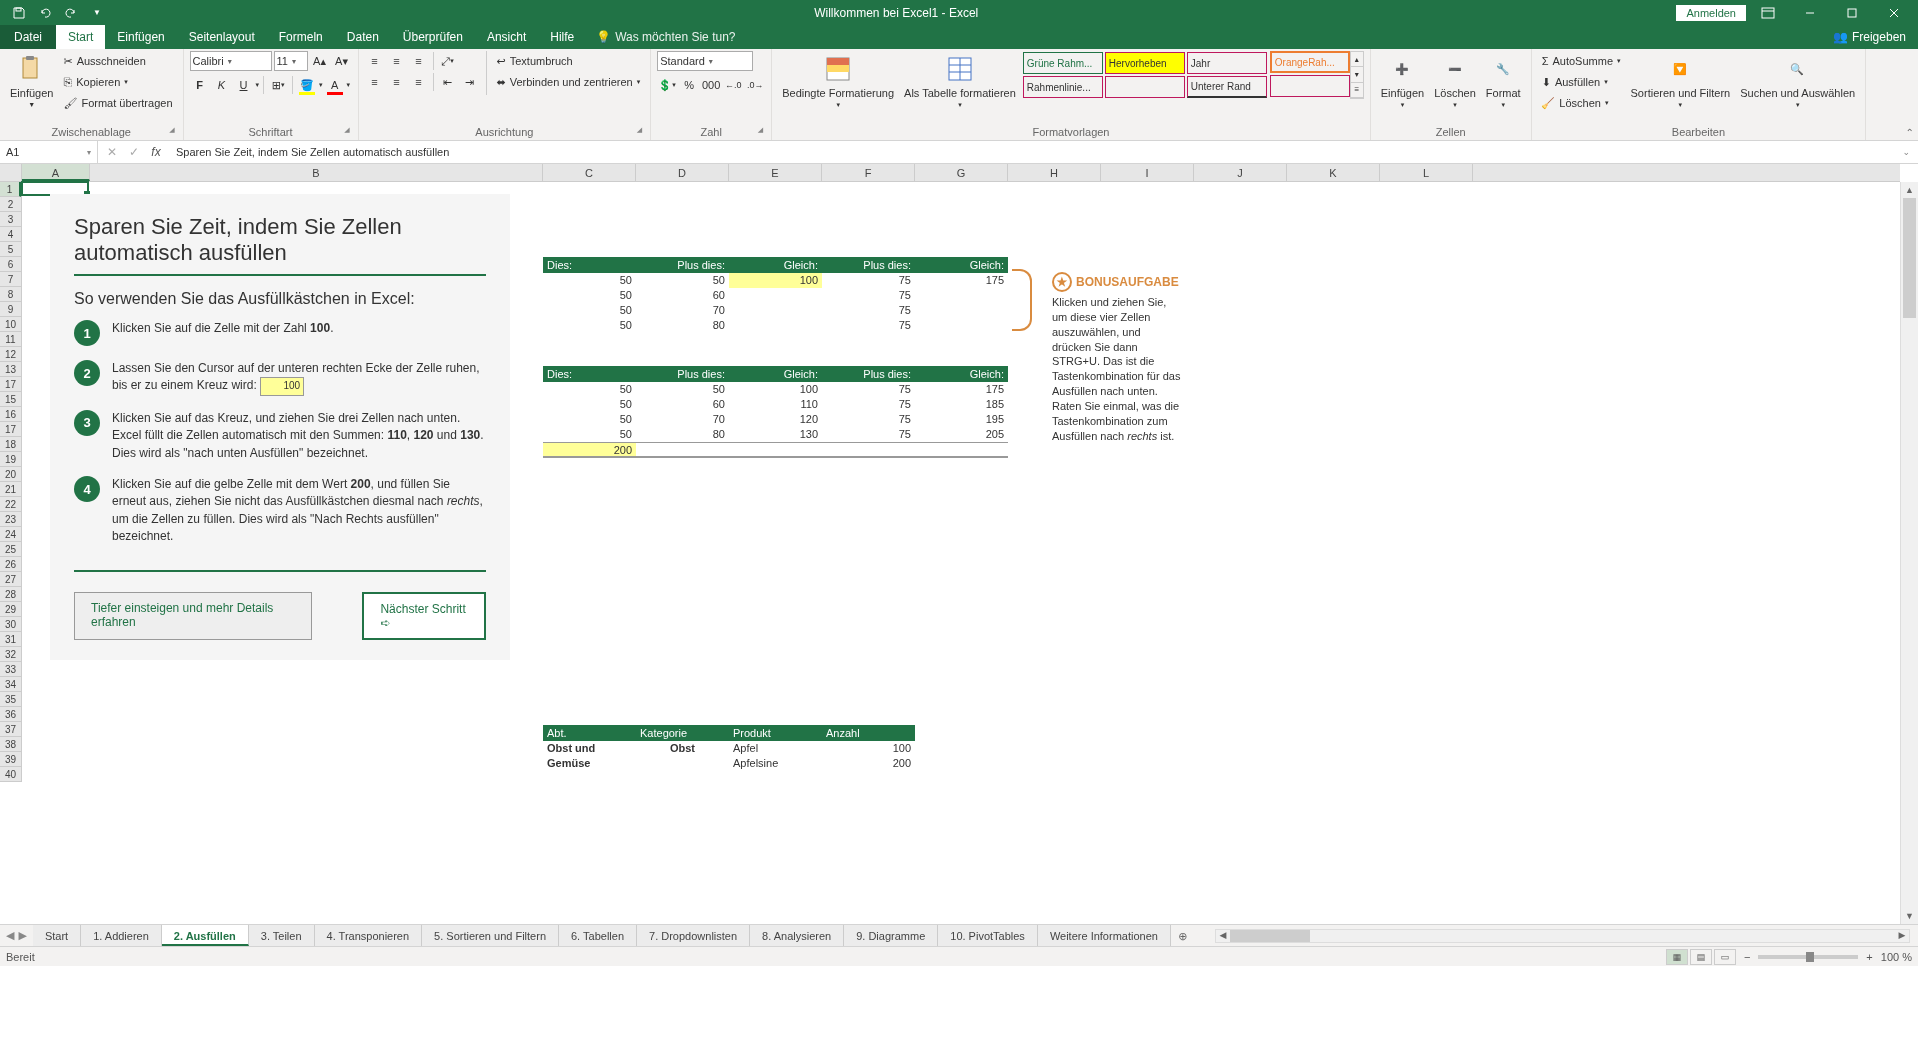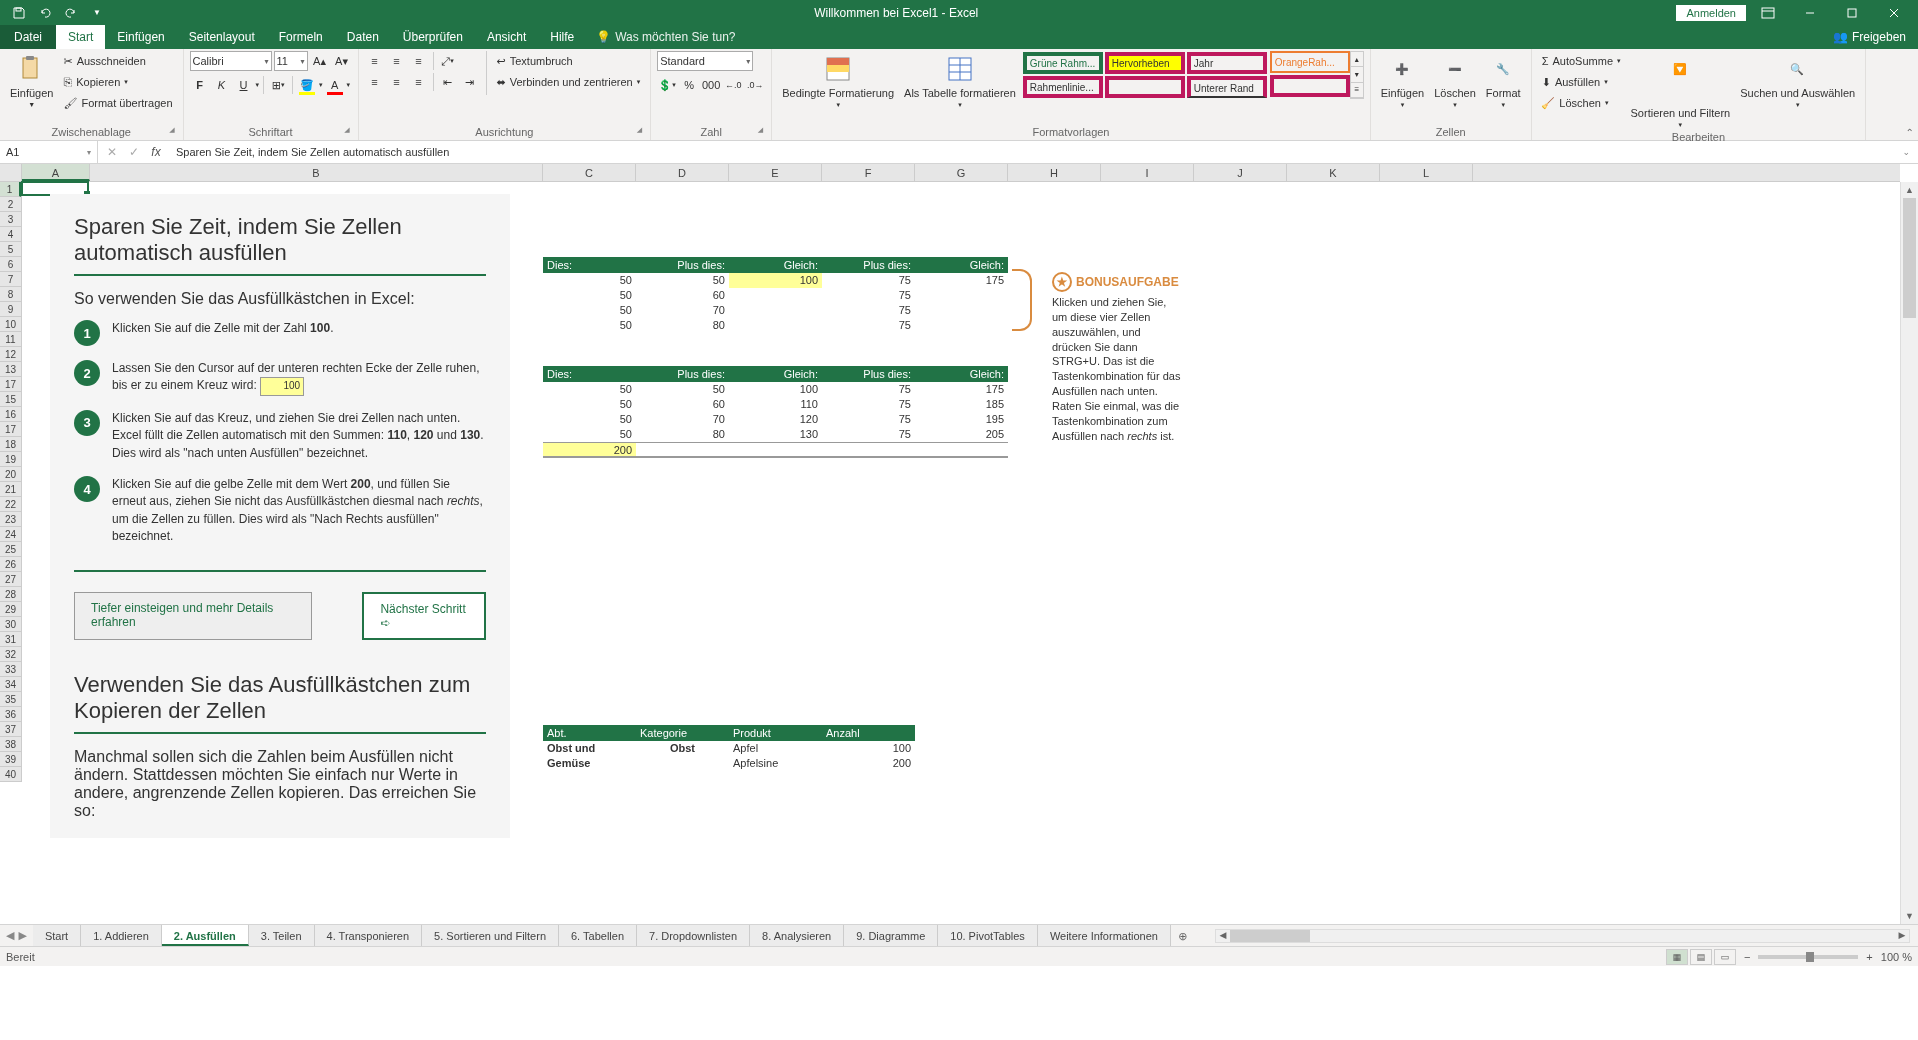--- a/index.html
+++ b/index.html
@@ -29,25 +29,25 @@
 .rgroup { border-right: 1px solid #e1dfdd; padding: 2px 6px 0 6px; display: flex; flex-direction: column; }
 .rgroup-content { flex: 1; display: flex; align-items: flex-start; gap: 2px; }
 .rgroup-label { text-align: center; font-size: 11px; color: #666; padding-bottom: 2px; position: relative; }
 .rgroup-label::after { content: '◢'; position: absolute; right: 2px; font-size: 7px; color: #888; }
 .rgroup-label.nodlg::after { content: ''; }
 .vbtn { display: flex; flex-direction: column; align-items: center; justify-content: flex-start; padding: 2px 4px; cursor: pointer; text-align: center; font-size: 11px; gap: 2px; min-width: 42px; }
 .vbtn .ico { width: 32px; height: 32px; display: flex; align-items: center; justify-content: center; }
 .hbtn { display: flex; align-items: center; gap: 4px; padding: 1px 4px; cursor: pointer; font-size: 11px; height: 20px; }
 .vstack { display: flex; flex-direction: column; gap: 1px; }
 .font-row { display: flex; gap: 2px; align-items: center; }
-.combo { border: 1px solid #ababab; background: #fff; height: 20px; font-size: 11px; padding: 0 2px; display: flex; align-items: center; justify-content: space-between; }
+.combo { border: 1px solid #ababab; background: #fff; height: 20px; font-size: 11px; padding: 0 2px; display: flex; align-items: center; justify-content: flex-start; }
 .combo .dd { font-size: 8px; color: #666; padding-left: 4px; }
 .sq-btn { width: 20px; height: 20px; display: flex; align-items: center; justify-content: center; cursor: pointer; font-size: 11px; }
 .style-gallery { display: grid; grid-template-columns: repeat(3, 80px); grid-template-rows: 22px 22px; gap: 2px; border: 1px solid transparent; }
-.style-cell { border: 4px solid #be185d; font-size: 10px; display: flex; align-items: center; padding: 0 3px; overflow: hidden; white-space: nowrap; }
+.style-cell { border: 1px solid #be185d; font-size: 10px; display: flex; align-items: center; padding: 0 3px; overflow: hidden; white-space: nowrap; }
 .style-scroll { width: 14px; display: flex; flex-direction: column; border: 1px solid #ccc; }
 .style-scroll div { flex: 1; display: flex; align-items: center; justify-content: center; font-size: 8px; border-bottom: 1px solid #ccc; }
 .collapse-btn { position: absolute; right: 4px; bottom: 2px; font-size: 10px; color: #666; cursor: pointer; }
 
 
 .fbar-row { height: 23px; border-bottom: 1px solid #d4d4d4; display: flex; align-items: center; background: #fff; }
 .namebox { width: 98px; border-right: 1px solid #d4d4d4; padding: 0 6px; font-size: 11px; display: flex; align-items: center; justify-content: space-between; height: 100%; }
 .fbar-btns { display: flex; padding: 0 4px; gap: 2px; }
 .fbar-btns span { width: 20px; text-align: center; color: #aaa; font-size: 12px; }
 .fbar { flex: 1; padding: 0 6px; font-size: 11px; }
@@ -398,21 +398,21 @@
             <span style="font-size:7px;">▾</span>
           </div>
         <div class="hbtn">
             <span>🧹</span>
             <span>Löschen</span>
             <span style="font-size:7px;">▾</span>
           </div>
       </div>
       <div class="vbtn">
           <div class="ico">🔽</div>
-          <span style="line-height:1.1;margin-top:20px;">Sortieren und Filtern</span>
+          <span style="line-height:1.1;">Sortieren und Filtern</span>
           <span style="font-size:7px;">▾</span>
         </div>
       <div class="vbtn">
           <div class="ico">🔍</div>
           <span style="line-height:1.1;">Suchen und Auswählen</span>
           <span style="font-size:7px;">▾</span>
         </div>
     </div>
     <div class="rgroup-label nodlg">Bearbeiten</div>
   </div>
@@ -610,25 +610,20 @@
     </div>
 
     <div class="bonus" style="left:1030px;top:90px;">
       <div class="bonus-title">
           <span class="bonus-ico">★</span>
           <span>BONUSAUFGABE</span>
         </div>
       <div><span>Klicken und ziehen Sie, um diese vier Zellen auszuwählen, und drücken Sie dann STRG+U. Das ist die Tastenkombination für das Ausfüllen nach unten. Raten Sie einmal, was die Tastenkombination zum Ausfüllen nach </span><i>rechts</i><span> ist.</span></div>
     </div>
 
-    <div class="panel" style="left:28px;top:470px;width:460px;padding-bottom:6px;">
-      <h1>Verwenden Sie das Ausfüllkästchen zum Kopieren der Zellen</h1>
-      <hr class="hr-green">
-      <p>Manchmal sollen sich die Zahlen beim Ausfüllen nicht ändern. Stattdessen möchten Sie einfach nur Werte in andere, angrenzende Zellen kopieren. Das erreichen Sie so:</p>
-    </div>
 
     <div class="dtable" style="left:521px;top:543px;">
       <div class="hdr-row">
         <div class="cell left" style="width:93px;">Abt.</div>
         <div class="cell left" style="width:93px;">Kategorie</div>
         <div class="cell left" style="width:93px;">Produkt</div>
         <div class="cell left" style="width:93px;">Anzahl</div>
       </div>
       <div class="body-row">
           <div class="cell left" style="width:93px;font-weight:600;">Obst und Gemüse</div>

